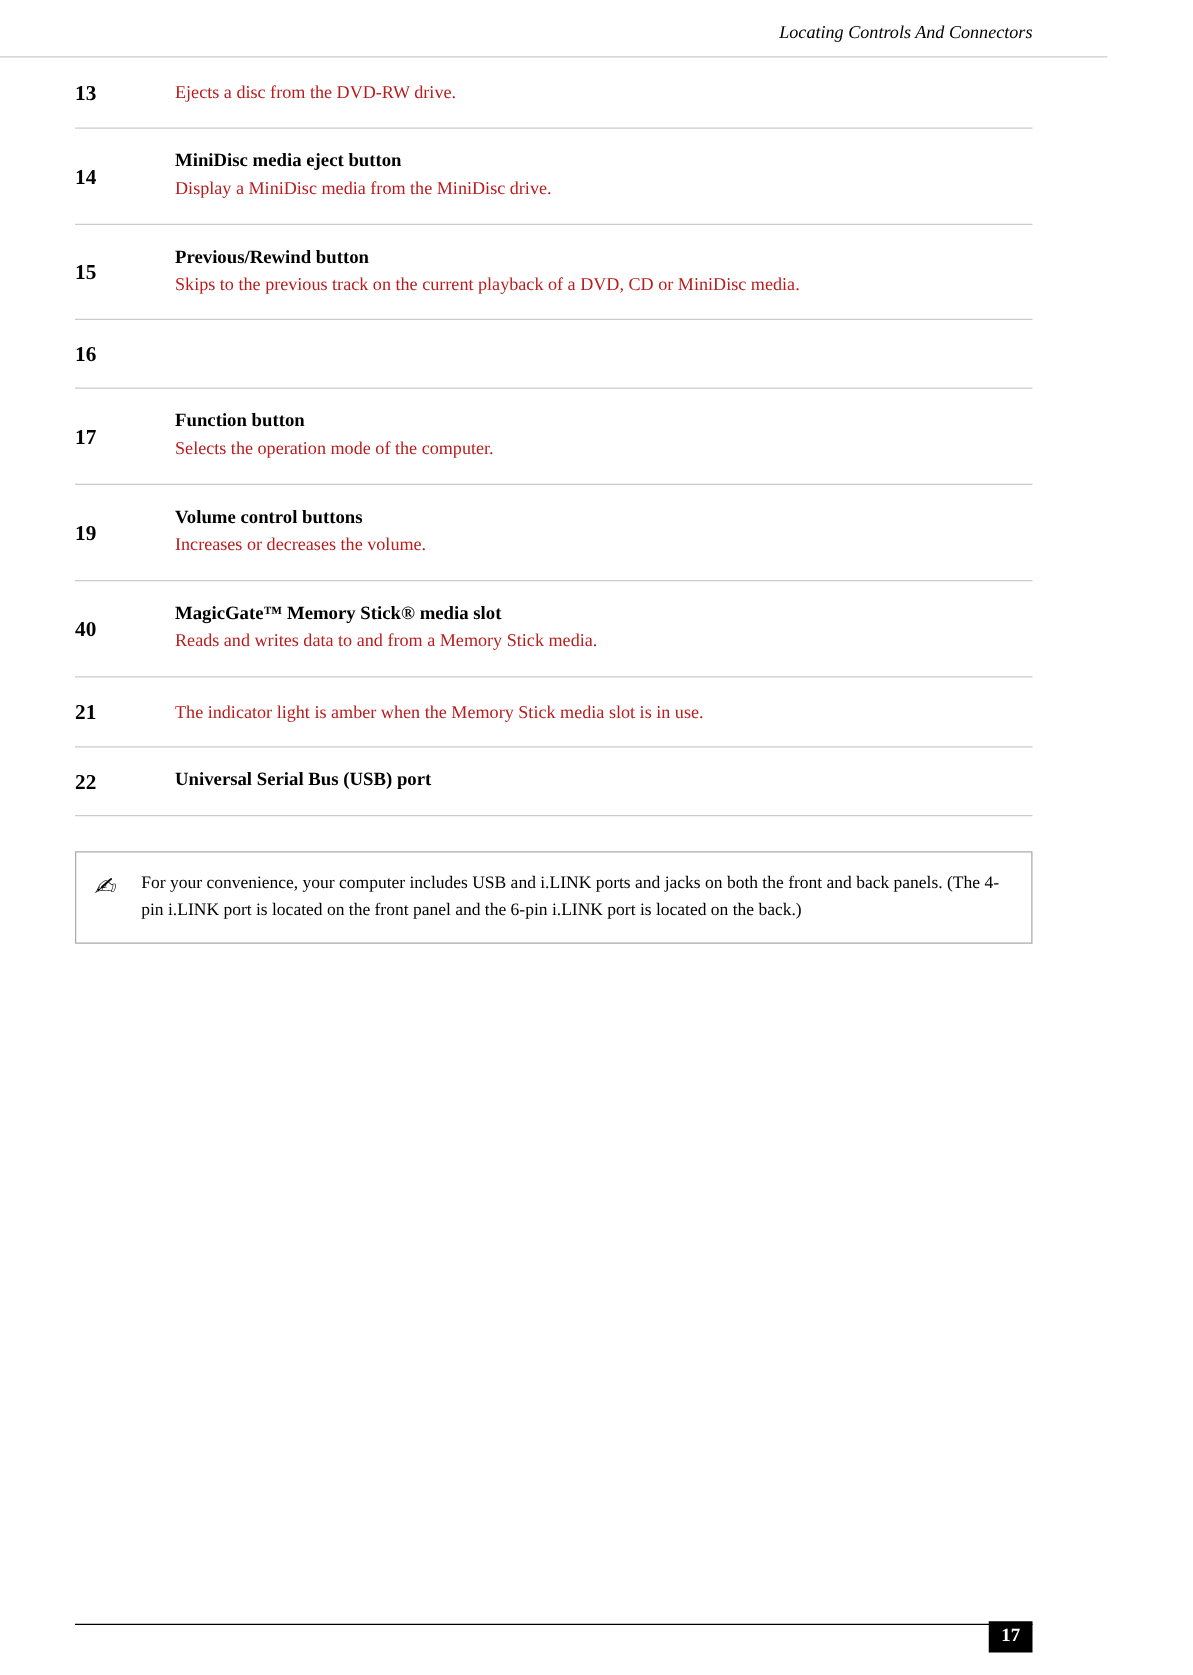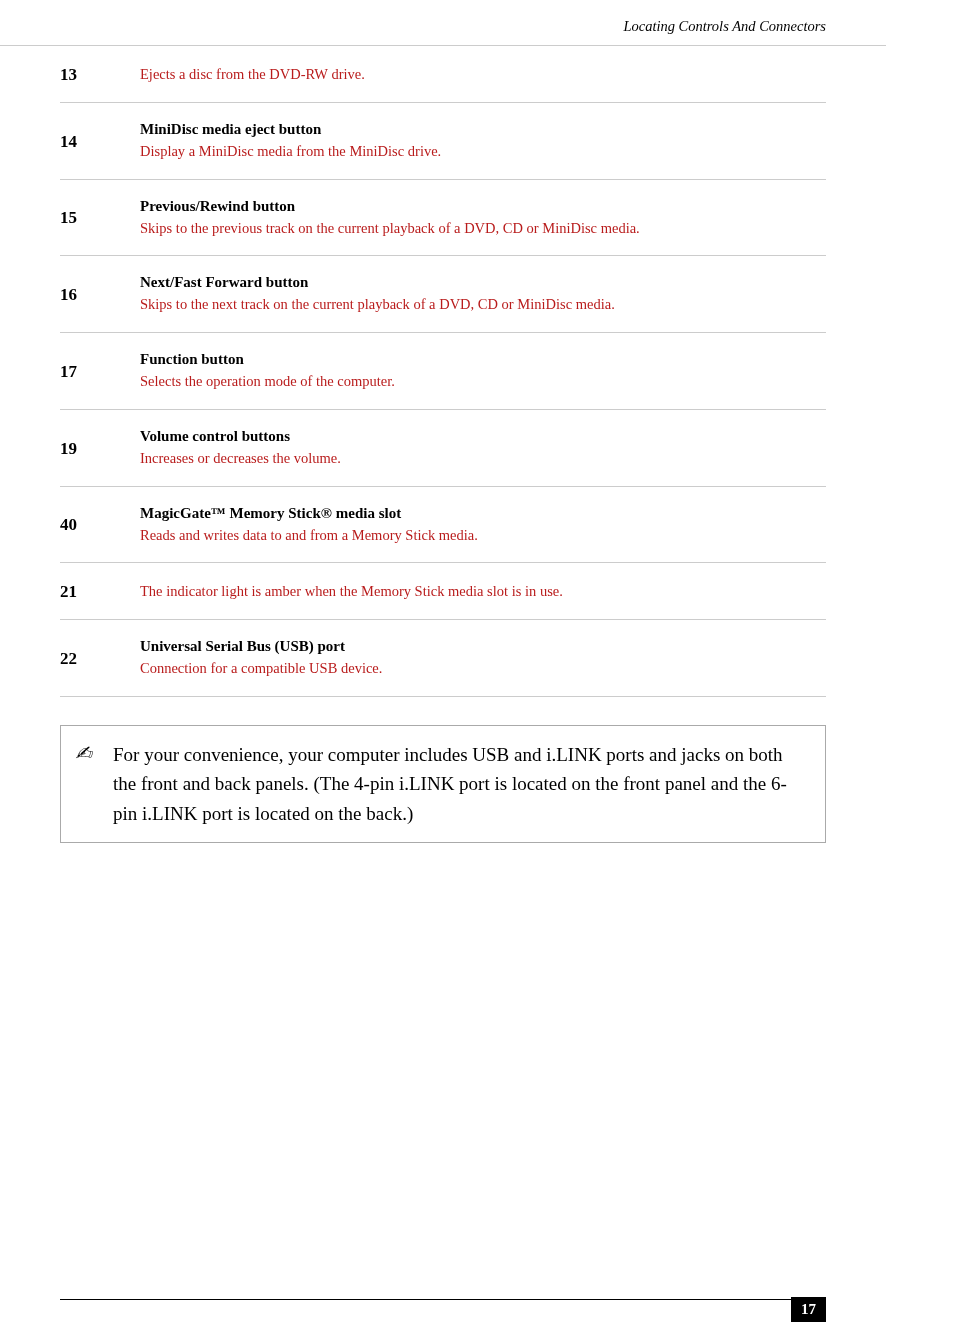--- a/index.html
+++ b/index.html
@@ -84,21 +84,21 @@
     .note-icon {
       font-size: 20px;
       margin-right: 10px;
       margin-top: 1px;
       min-width: 28px;
       font-style: italic;
       color: #000;
     }
 
     .note-text {
-      font-size: 19px;
+      font-size: 14px;
       line-height: 1.55;
       color: #000;
     }
 
     .page-number-area {
       position: absolute;
       bottom: 18px;
       right: 60px;
       background: #000;
       color: #fff;
@@ -144,24 +144,20 @@
         </div>
         <div class="item-row">
           <div class="item-number">15</div>
           <div class="item-content">
             <div class="item-title">Previous/Rewind button</div>
             <div class="item-description">Skips to the previous track on the current playback of a DVD, CD or MiniDisc media.</div>
           </div>
         </div>
         <div class="item-row">
           <div class="item-number">16</div>
-          <div class="item-content">
-            <div class="item-title">Next/Fast Forward button</div>
-            <div class="item-description">Skips to the next track on the current playback of a DVD, CD or MiniDisc media.</div>
-          </div>
         </div>
         <div class="item-row">
           <div class="item-number">17</div>
           <div class="item-content">
             <div class="item-title">Function button</div>
             <div class="item-description">Selects the operation mode of the computer.</div>
           </div>
         </div>
         <div class="item-row">
           <div class="item-number">19</div>
@@ -180,21 +176,20 @@
         <div class="item-row">
           <div class="item-number">21</div>
           <div class="item-content">
             <div class="item-description">The indicator light is amber when the Memory Stick media slot is in use.</div>
           </div>
         </div>
         <div class="item-row">
           <div class="item-number">22</div>
           <div class="item-content">
             <div class="item-title">Universal Serial Bus (USB) port</div>
-            <div class="item-description">Connection for a compatible USB device.</div>
           </div>
         </div>
       </div>
 
     <div class="note-box">
       <div class="note-icon">✍︎</div>
       <div class="note-text">For your convenience, your computer includes USB and i.LINK ports and jacks on both the front and back panels. (The 4-pin i.LINK port is located on the front panel and the 6-pin i.LINK port is located on the back.)</div>
     </div>
 
   </div>

